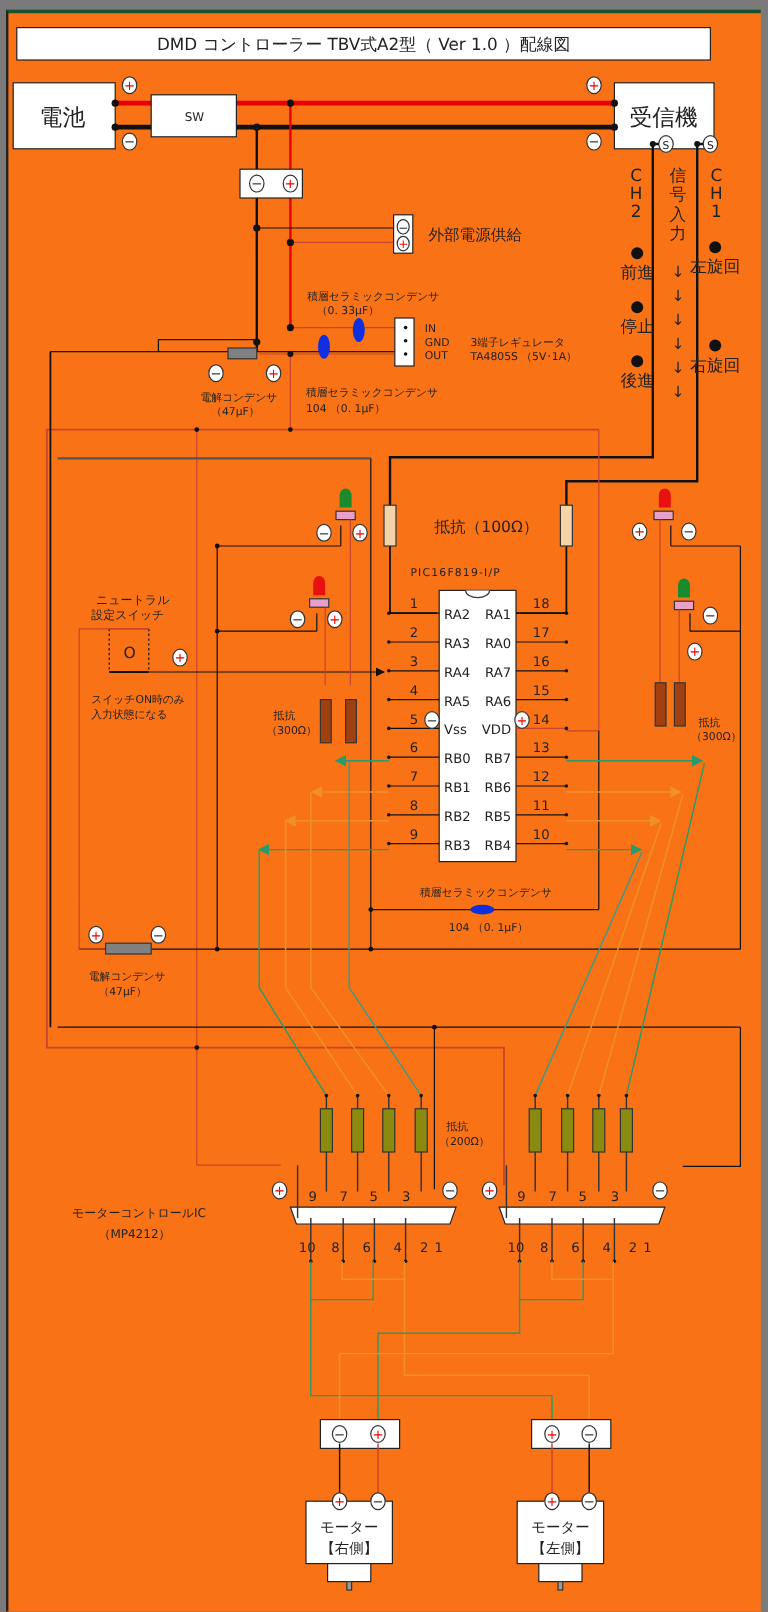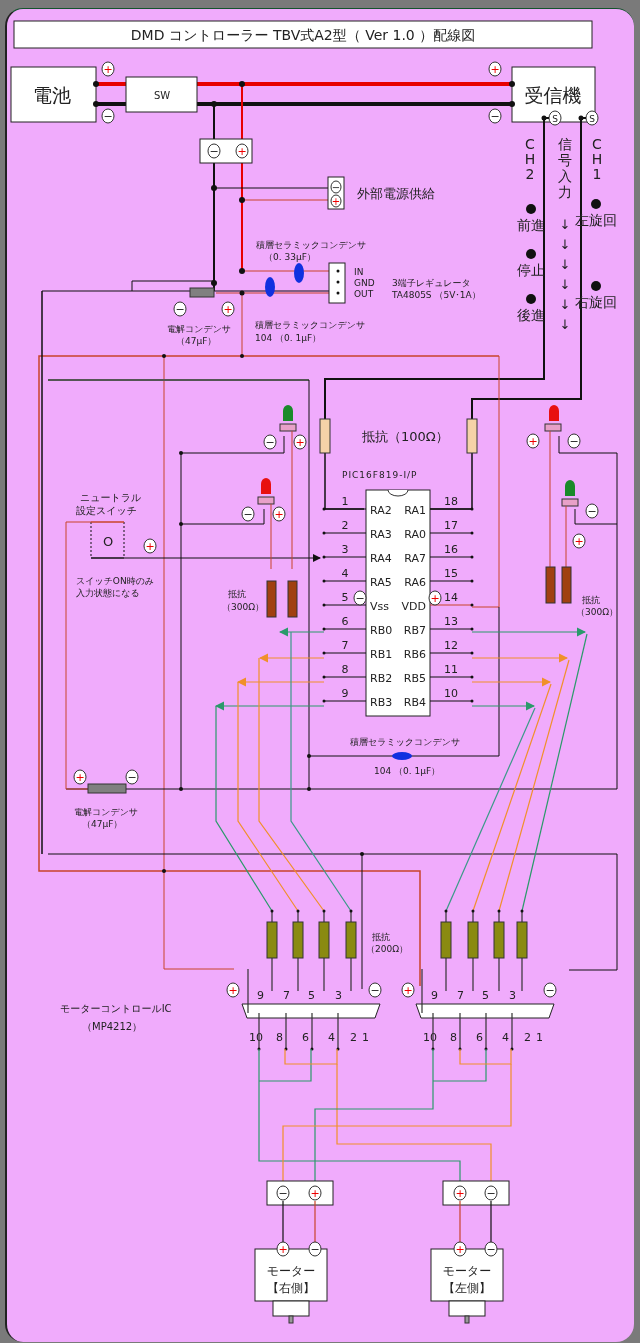--- a/index.html
+++ b/index.html
@@ -1,17 +1,17 @@
 <!DOCTYPE html>
 <html><head>
 <meta charset="utf-8">
 <style>
   html, body { margin: 0; padding: 0; background: #7a7a7a; }
   body { width: 640px; height: 1343px; position: relative; overflow: hidden; font-family: "DejaVu Sans", sans-serif; }
-  #frame { position: absolute; left: 5px; top: 8px; width: 627px; height: 1333px; background: #f0abfc; border-left: 2px solid #222; border-top: 1px solid #14532d; border-radius: 18px; }
+  #frame { position: absolute; left: 5px; top: 8px; width: 627px; height: 1333px; background: #f97316; border-left: 2px solid #222; border-top: 3px solid #14532d; }
   #sheet { position: absolute; left: 0; top: 0; }
   svg text { font-family: "DejaVu Sans", sans-serif; fill: #222; }
   .t-title { font-size: 14px; }
   .t-big { font-size: 19px; }
   .t-mid { font-size: 13px; }
   .t-sm { font-size: 10px; }
   .t-xs { font-size: 9px; }
   .t-vert { font-size: 14px; }
 </style>
 </head>

